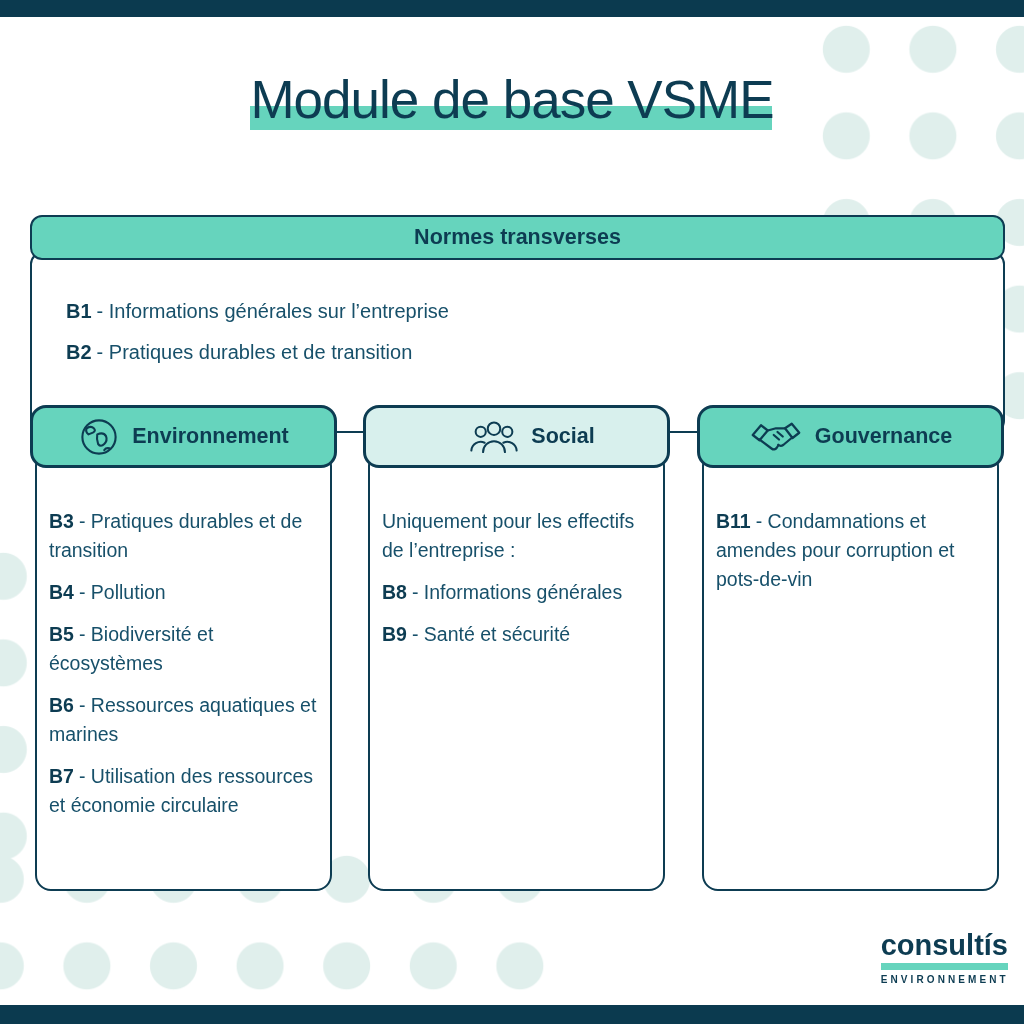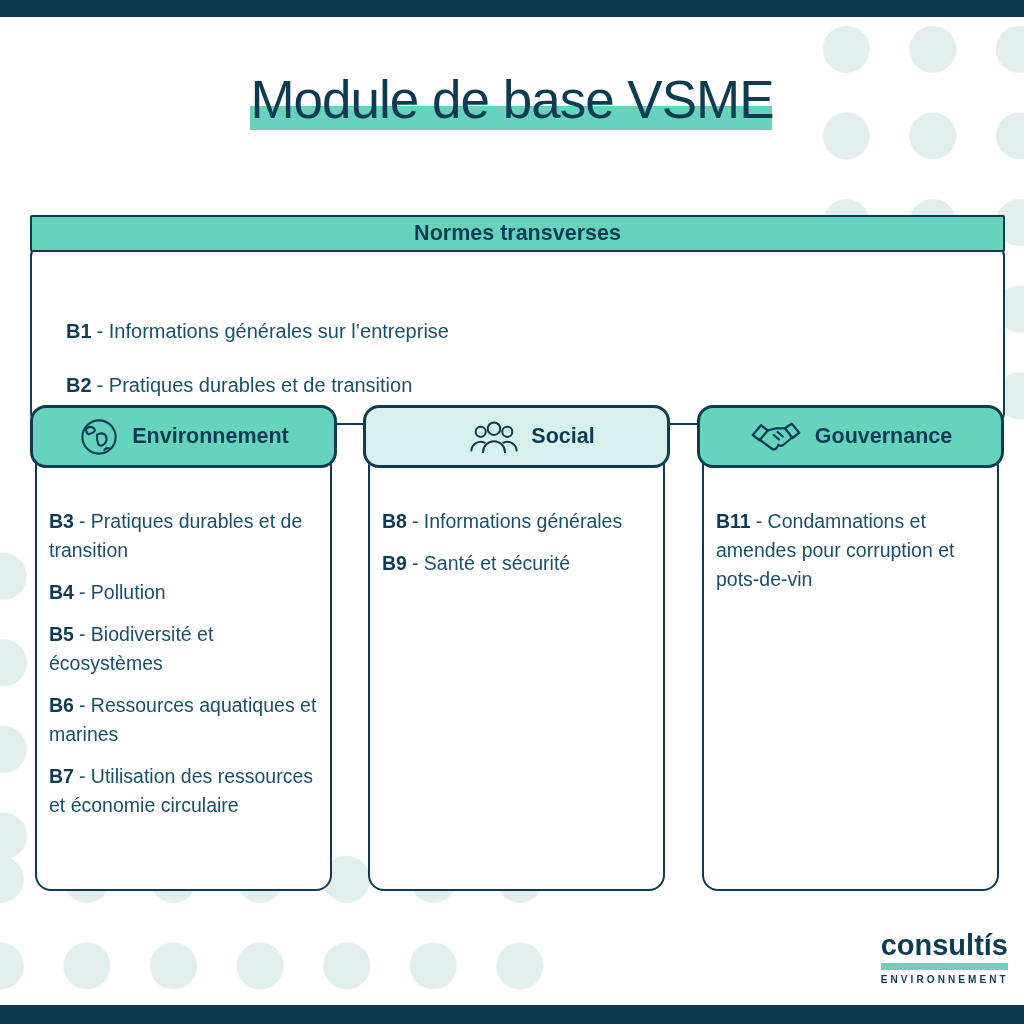--- a/index.html
+++ b/index.html
@@ -24,26 +24,26 @@
 
   
   .title-wrap{position:absolute;top:68px;left:0;width:1024px;text-align:center;z-index:2;}
   .title{display:inline-block;position:relative;font-size:53px;font-weight:400;
     letter-spacing:-1px;color:var(--navy);line-height:1.2;}
   .title-underline{position:absolute;left:0px;right:2px;bottom:2px;height:24px;
     background:var(--teal);z-index:-1;}
 
   
   .t-box{position:absolute;left:30px;top:215px;width:975px;z-index:2;}
-  .t-header{position:relative;z-index:2;height:37px;background:var(--teal);
-    border:2.5px solid var(--navy);border-radius:2px;display:flex;
+  .t-header{position:relative;z-index:2;height:45px;background:var(--teal);
+    border:2.5px solid var(--navy);border-radius:12px;display:flex;
     align-items:center;justify-content:center;font-size:21.5px;font-weight:700;color:var(--navy);}
   .t-body{position:relative;z-index:1;margin-top:-8px;height:181px;background:var(--white);
     border:2.5px solid var(--navy);border-radius:12px;padding:44px 34px 0;}
-  .t-item{font-size:20px;line-height:26px;margin-bottom:15px;color:var(--text);margin-top:28px;}
+  .t-item{font-size:20px;line-height:26px;margin-bottom:15px;color:var(--text);}
   .code{font-weight:700;color:var(--navy);margin-right:5px;}
 
   
   .col{position:absolute;top:405px;width:307px;z-index:2;}
   .col-env{left:30px;} .col-soc{left:363px;} .col-gov{left:697px;}
   .col-header{position:relative;z-index:2;height:63px;border:3px solid var(--navy);
     border-radius:16px;display:flex;align-items:center;justify-content:center;gap:12px;
     font-size:21.5px;font-weight:700;color:var(--navy);}
   .hdr-teal{background:var(--teal);} .hdr-mint{background:var(--mint);padding-left:31px;}
   .col-body{position:relative;z-index:1;margin:-18px 5px 0;height:441px;background:var(--white);
@@ -128,20 +128,21 @@
           <path d="M3 39 a12 12 0 0 1 17 -10"></path>
           <circle cx="49" cy="15" r="6.5"></circle>
           <path d="M61 39 a12 12 0 0 0 -17 -10"></path>
           <circle cx="32" cy="11" r="8"></circle>
           <path d="M18 41 a14 14 0 0 1 28 0"></path>
         </svg>
       </span>
       <span>Social</span>
     </div>
     <div class="col-body">
+      <div class="col-intro">Uniquement pour les effectifs de l’entreprise :</div>
       <div class="col-item">
         <span class="code">B8</span><span>- Informations générales</span>
       </div>
       <div class="col-item">
         <span class="code">B9</span><span>- Santé et sécurité</span>
       </div>
     </div>
   </div>
 
   <div class="col col-gov">

